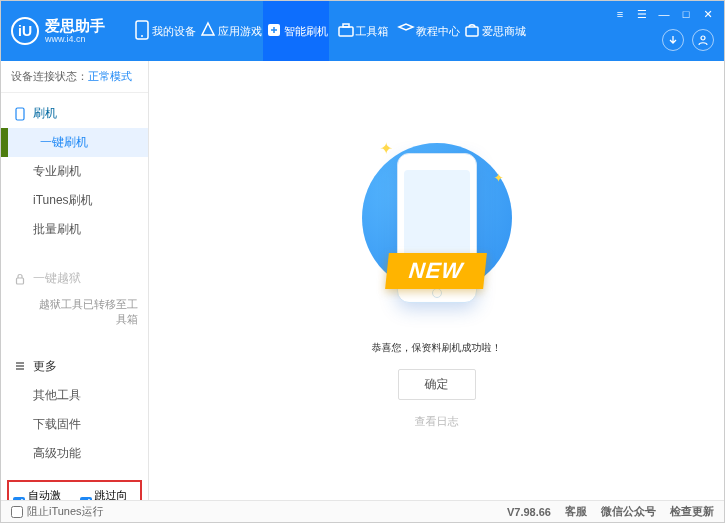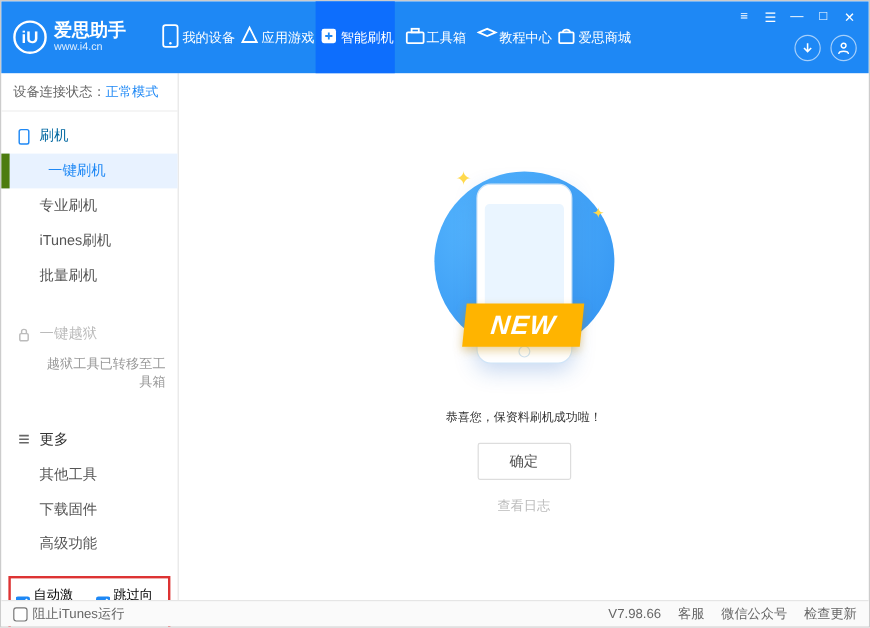--- a/index.html
+++ b/index.html
@@ -38,21 +38,21 @@
 .phone-screen { position: absolute; left: 6px; right: 6px; top: 16px; bottom: 16px; background: #eaf5ff; border-radius: 4px; }
 .phone-home { position: absolute; bottom: 4px; left: 50%; transform: translateX(-50%); width: 10px; height: 10px; border: 1px solid #cfe4f5; border-radius: 50%; }
 .new-banner { position: absolute; z-index: 3; bottom: 34px; background: #ffb400; color: #fff; font-weight: 900; font-style: italic; padding: 5px 22px; font-size: 22px; letter-spacing: 1px; transform: skewX(-6deg); box-shadow: 0 3px 8px rgba(200,140,0,0.4); }
 .new-banner::before, .new-banner::after { content: ""; position: absolute; top: 0; width: 0; height: 0; border: 6px solid transparent; }
 .sparkle { position: absolute; color: #ffd94d; font-size: 16px; z-index: 4; }
 .success-text { margin-top: 18px; font-size: 10px; color: #333; }
 .ok-btn { margin-top: 14px; padding: 6px 26px; border: 1px solid #ddd; background: #fff; font-size: 12px; color: #555; cursor: pointer; border-radius: 2px; }
 .view-log { margin-top: 14px; font-size: 11px; color: #bbb; cursor: pointer; }
 .footer { position: absolute; bottom: 0; left: 0; right: 0; height: 22px; border-top: 1px solid #e5e5e5; display: flex; align-items: center; font-size: 11px; color: #666; padding: 0 10px; background: #fafafa; }
 .footer .left { display: flex; align-items: center; gap: 4px; }
-.footer .right { margin-left: auto; display: flex; gap: 14px; align-items: center; }
+.footer .right { margin-left: auto; display: flex; gap: 14px; align-items: center; font-weight: bold; }
 .divider { height: 1px; background: #eee; margin: 4px 0; }
 svg { display: block; }
 </style>
 </head>
 <body>
 
 <div class="header">
   <div class="logo-area">
     <div class="logo-icon">iU</div>
     <div>

